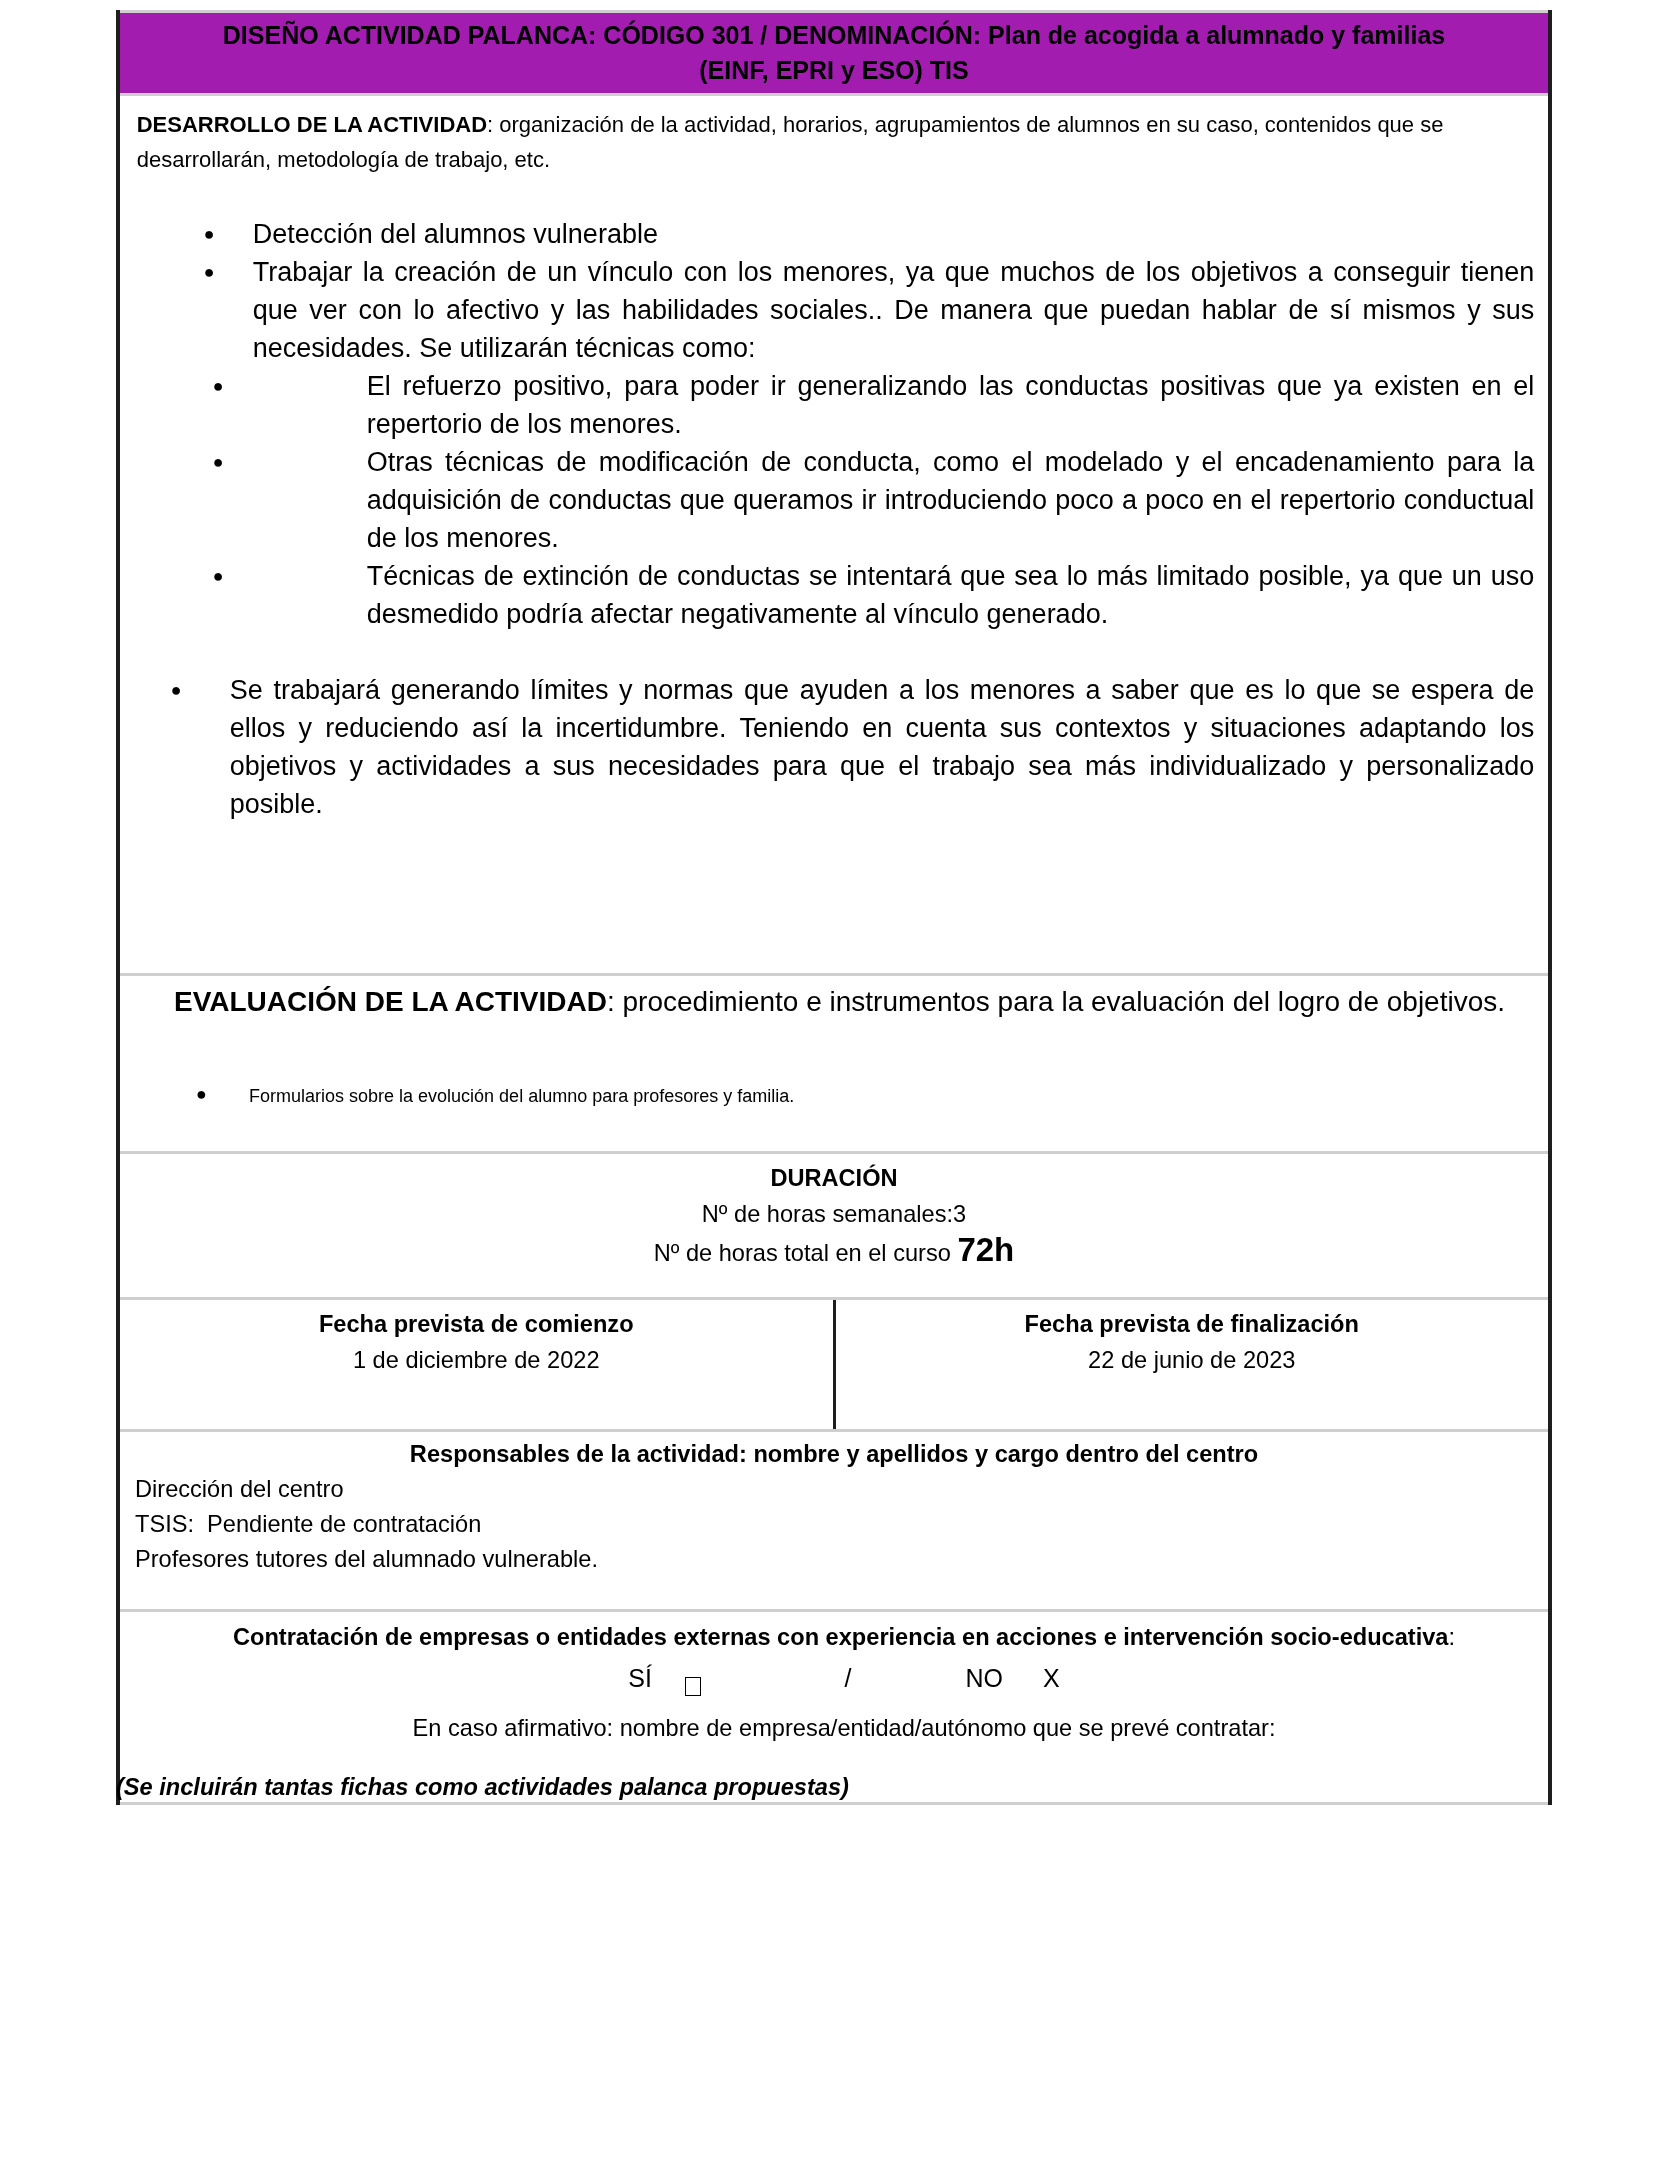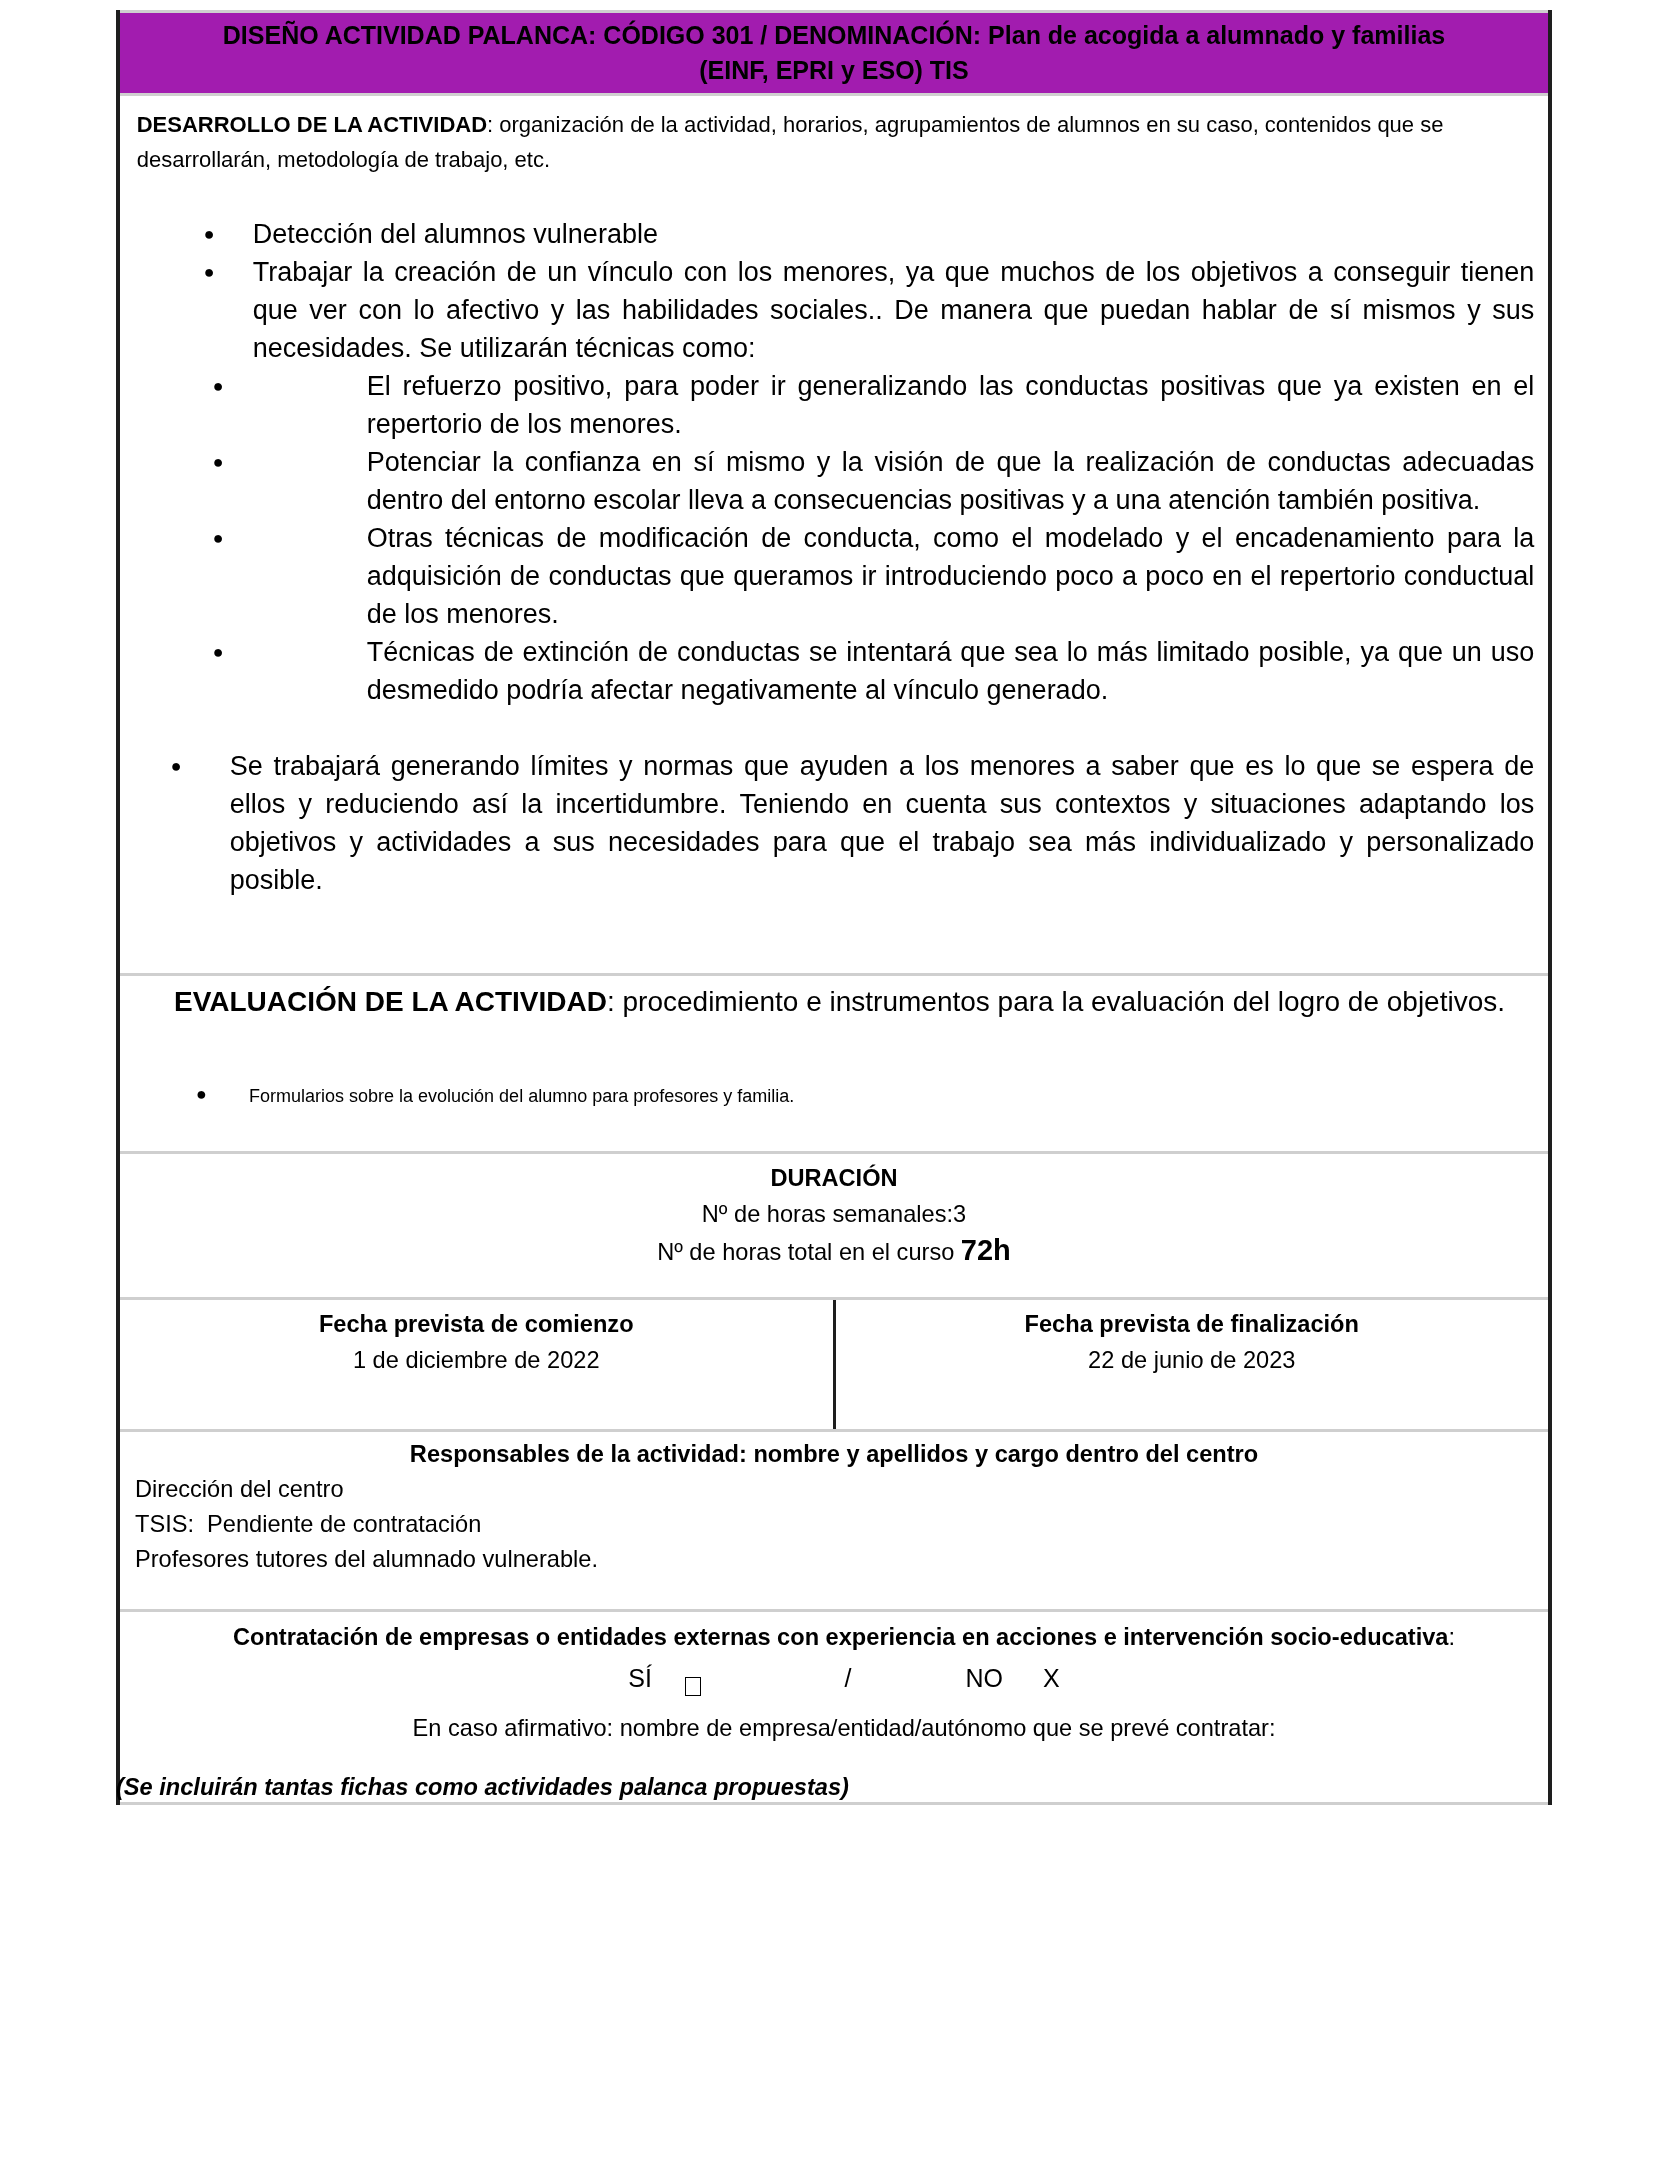--- a/index.html
+++ b/index.html
@@ -20,21 +20,21 @@
   ul.l2 > li::before { left:76px; top:0; }
   ul.l3 { list-style:none; margin:38px 0 0 0; padding:0; }
   ul.l3 > li { position:relative; padding-left:93px; font-size:27px; line-height:38px; text-align:justify; padding-right:0; }
   ul.l3 > li::before { left:34px; top:0; }
   .evaluacion { height:178px; padding-top:10.6px; }
   .ev-head { font-size:28px; line-height:30px; padding-left:54px; }
   ul.ev { list-style:none; margin:64px 0 0 0; padding:0; }
   ul.ev > li { position:relative; padding-left:129px; font-size:18px; line-height:30px; }
   ul.ev > li::before { left:76px; top:-1.5px; }
   .duracion { height:146px; text-align:center; font-size:23.6px; line-height:36px; padding-top:6px; }
-  .big { font-weight:bold; font-size:29px; }
+  .big { font-weight:bold; font-size:33px; }
   .fechas { height:132px; display:flex; }
   .fechas .cell { flex:1; text-align:center; font-size:23.6px; line-height:36px; padding-top:6px; box-sizing:border-box; }
   .fechas .cell.left { border-right:3.8px solid #1e1e1e; }
   .resp { height:180px; font-size:23.6px; line-height:35px; padding:4.6px 15px 0 15px; }
   .resp .title { text-align:center; font-weight:bold; }
   .contr { height:196px; text-align:center; font-size:23.6px; line-height:35px; padding-top:7.6px; }
   .sino { display:flex; justify-content:center; align-items:flex-end; gap:0; margin-top:6px; font-size:25px; }
   .sino span { display:inline-block; }
   .box { display:inline-block; width:13.7px; height:16.7px; border:1.5px solid #000; vertical-align:middle; }
   .note { position:absolute; left:116px; top:1774px; font-size:23.6px; font-style:italic; font-weight:bold; }
@@ -49,21 +49,20 @@
     <div>(EINF, EPRI y ESO) TIS</div>
   </div>
 
   <div class="row desarrollo">
     <div class="intro"><span class="b">DESARROLLO DE LA ACTIVIDAD</span><span>: organización de la actividad, horarios, agrupamientos de alumnos en su caso, contenidos que se desarrollarán, metodología de trabajo, etc.</span></div>
     <ul class="l1">
       <li><span>Detección del alumnos vulnerable</span></li>
       <li style="text-align:justify;"><span>Trabajar la creación de un vínculo con los menores, ya que muchos de los objetivos a conseguir tienen que ver con lo afectivo y las habilidades sociales.. De  manera que puedan hablar de sí mismos y sus necesidades. Se utilizarán técnicas como:</span>
         <ul class="l2" style="margin-left:-116px;">
           <li style="padding-left:230px;"><span>El refuerzo positivo, para poder ir generalizando las conductas positivas que ya existen en el repertorio de los menores.</span></li>
-          <li style="padding-left:230px;"><span>Potenciar la confianza en sí mismo y la visión de que la realización de conductas adecuadas dentro del entorno escolar lleva a consecuencias positivas y a una atención también positiva.</span></li>
           <li style="padding-left:230px;"><span>Otras técnicas de modificación de conducta, como el modelado y el encadenamiento para la adquisición de conductas que queramos ir introduciendo poco a poco en el repertorio conductual de los menores.</span></li>
           <li style="padding-left:230px;"><span>Técnicas de extinción de conductas se intentará que sea lo más limitado posible, ya que un uso desmedido podría afectar negativamente al vínculo generado.</span></li>
         </ul>
       </li>
     </ul>
     <ul class="l3">
       <li><span>Se trabajará generando límites y normas que ayuden a los menores a saber que es lo que se espera de ellos y reduciendo así la incertidumbre. Teniendo en cuenta sus contextos y situaciones adaptando los objetivos y actividades a sus necesidades para que el trabajo sea más individualizado y personalizado posible.</span></li>
     </ul>
   </div>
 

